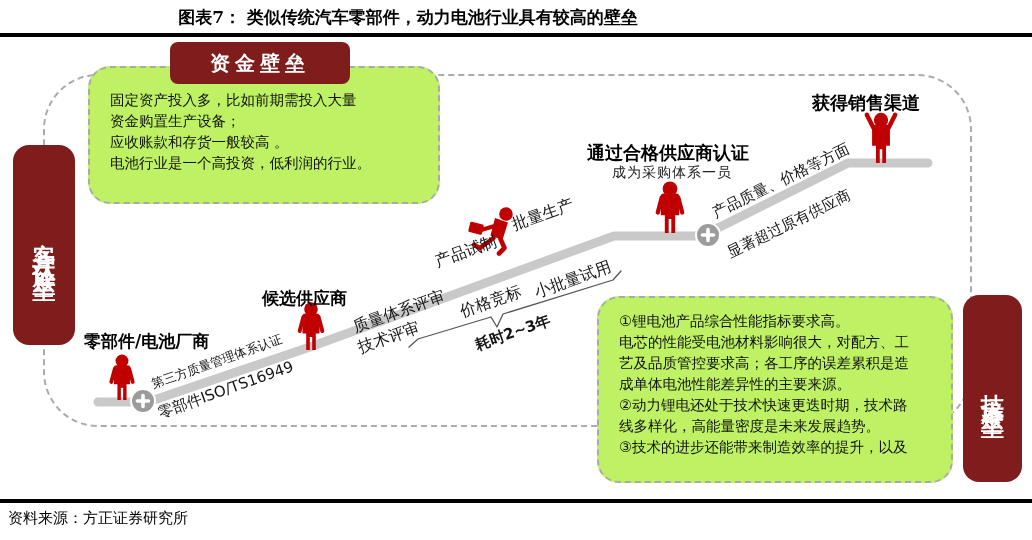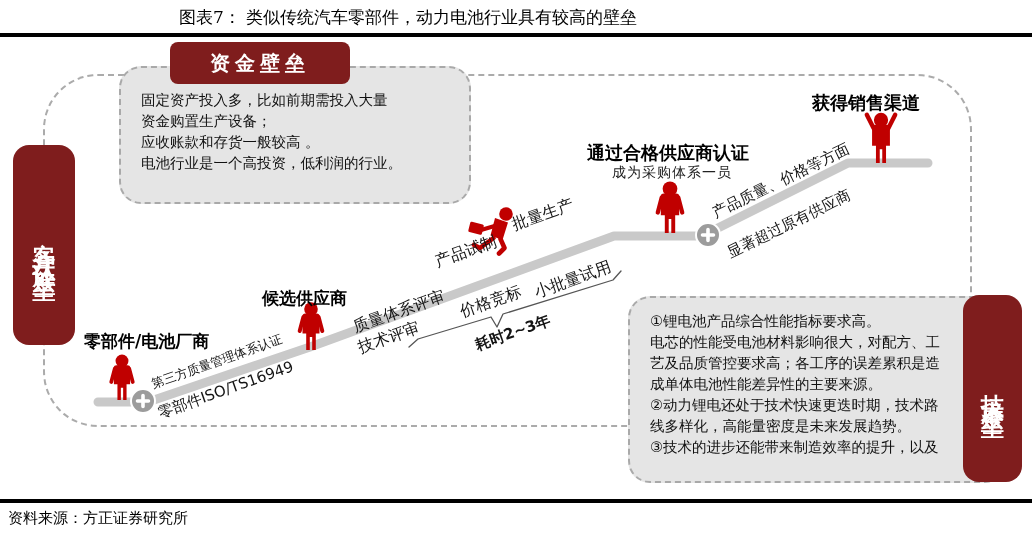--- a/index.html
+++ b/index.html
@@ -4,39 +4,39 @@
 <style>
   html,body{margin:0;padding:0;background:#fff;}
   #stage{
     position:relative;width:1032px;height:540px;background:#fff;overflow:hidden;
     font-family:"DejaVu Sans",sans-serif;color:#1a1a1a;
   }
   .abs{position:absolute;}
   
   .title{
     left:0;top:6px;width:816px;text-align:center;
-    font-family:"DejaVu Serif",serif;font-weight:normal;font-size:17px;color:#000;
+    font-family:"DejaVu Serif",serif;font-weight:bold;font-size:17px;color:#000;
   }
   .rule{left:0;width:1032px;height:4px;background:#000;}
   .rule-top{top:33px;}
   .rule-bottom{top:499px;}
   .source{
     left:8px;top:509px;font-family:"DejaVu Serif",serif;font-size:15px;color:#000;
   }
   
   .outer-frame{
     left:43px;top:74px;width:925px;height:349px;
     border:2px dashed #ababab;border-radius:55px;
   }
   
   .info-box{
-    background:#e5e5e5;border:2px dashed #a9a9a9;border-radius:22px;margin-left:31px;
+    background:#bef264;border:2px dashed #a9a9a9;border-radius:22px;
   }
   .info-fund{left:88px;top:66px;width:348px;height:134px;}
-  .info-tech{left:597px;top:296px;width:352px;height:183px;padding-left:23px;}
+  .info-tech{left:597px;top:296px;width:352px;height:183px;}
   .info-lines{position:absolute;left:20px;top:22px;font-size:14.5px;line-height:21px;color:#111;
     font-family:"DejaVu Sans",sans-serif;white-space:nowrap;}
   .info-tech .info-lines{top:13px;}
   
   .red-box{background:#7f1d1d;color:#fff;font-weight:bold;}
   .fund-header{
     left:170px;top:42px;width:180px;height:42px;border-radius:8px;
     display:flex;align-items:center;justify-content:center;
     font-size:20px;letter-spacing:5px;
   }

